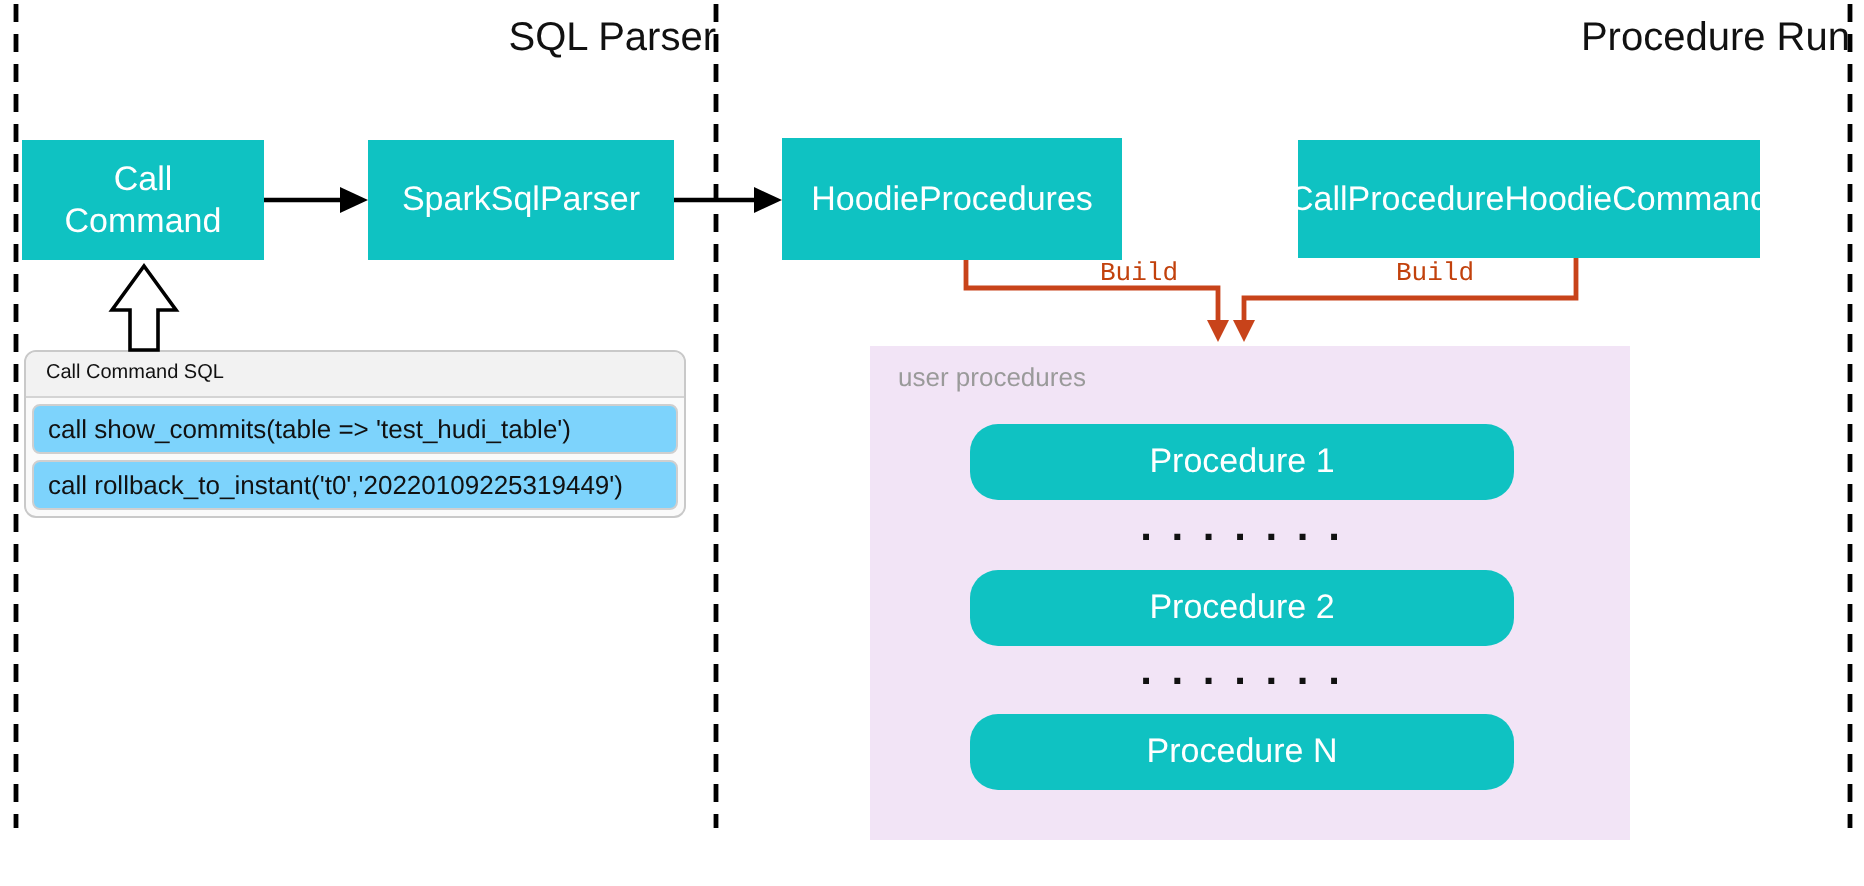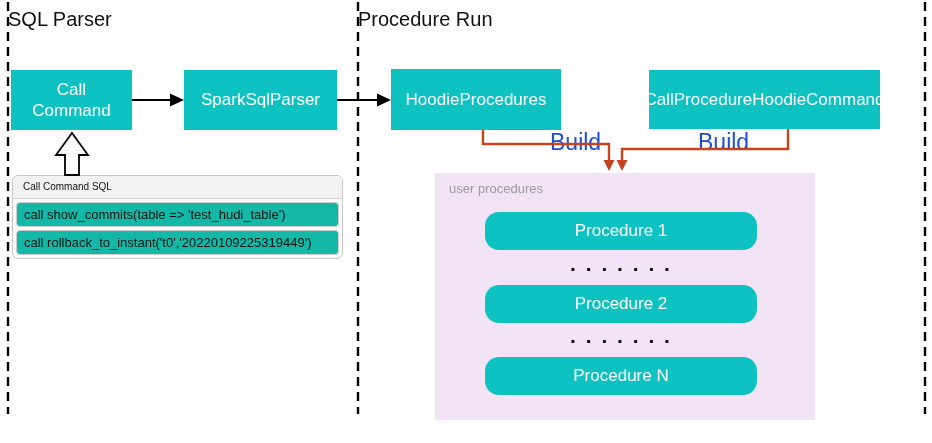--- a/index.html
+++ b/index.html
@@ -1,32 +1,32 @@
 <!DOCTYPE html>
 <html><head>
 <meta charset="utf-8">
 <style>
   html,body{margin:0;padding:0;background:#fff;}
   body{font-family:"Liberation Sans","DejaVu Sans",sans-serif;}
   #stage{position:relative;width:932px;height:443px;background:#fff;overflow:hidden;}
-  .section-title{position:absolute;top:8px;font-size:20px;color:#111;text-align:left;}
+  .section-title{position:absolute;top:8px;font-size:20px;color:#111;text-align:right;}
   #title-left{left:8px;width:350px;}
   #title-right{left:358px;width:567px;}
   .node{position:absolute;background:#0fc2c2;color:#fff;display:flex;align-items:center;justify-content:center;text-align:center;font-size:17px;line-height:1.25;}
   #node-call-command{left:11px;top:70px;width:121px;height:60px;padding:0 14px;box-sizing:border-box;}
   #node-spark-sql-parser{left:184px;top:70px;width:153px;height:60px;}
   #node-hoodie-procedures{left:391px;top:69px;width:170px;height:61px;}
   #node-call-procedure{left:649px;top:70px;width:231px;height:59px;}
-  .edge-label{position:absolute;font-size:23px;color:#1d4ed8;}
+  .edge-label{position:absolute;font-size:13px;color:#c2410c;font-family:Liberation Mono, monospace;}
   #label-build{left:550px;top:129px;}
   #label-call{left:698px;top:129px;}
   
   #sql-panel{position:absolute;left:12px;top:175px;width:331px;box-sizing:border-box;background:#fafafa;border:1px solid #c9c9c9;border-radius:6px;overflow:hidden;}
   #sql-panel-header{background:#f2f2f2;border-bottom:1px solid #d4d4d4;font-size:10px;color:#111;padding:5px 10px 6px 10px;}
-  .sql-row{background:#14b8a6;border:1px solid #cfcfcf;border-radius:4px;margin:3px 3px;font-size:13px;color:#111;padding:4px 7px;white-space:nowrap;}
+  .sql-row{background:#7dd3fc;border:1px solid #cfcfcf;border-radius:4px;margin:3px 3px;font-size:13px;color:#111;padding:4px 7px;white-space:nowrap;}
   
   #user-procedures{position:absolute;left:435px;top:173px;width:380px;height:247px;background:#f2e4f6;}
   #user-procedures-label{position:absolute;left:14px;top:8px;font-size:13px;color:#9a9a9a;}
   .proc-box{position:absolute;left:50px;width:272px;height:38px;background:#0fc2c2;color:#fff;display:flex;align-items:center;justify-content:center;font-size:17px;border-radius:14px;}
   #proc-1{top:39px;} #proc-2{top:112px;} #proc-n{top:184px;}
   .dots-row{position:absolute;left:0;width:372px;text-align:center;font-size:21px;font-weight:bold;letter-spacing:2px;color:#111;line-height:14px;height:14px;}
   #dots-1{top:84px;} #dots-2{top:156px;}
   #overlay{position:absolute;left:0;top:0;width:932px;height:443px;pointer-events:none;}
 </style>
 </head>

